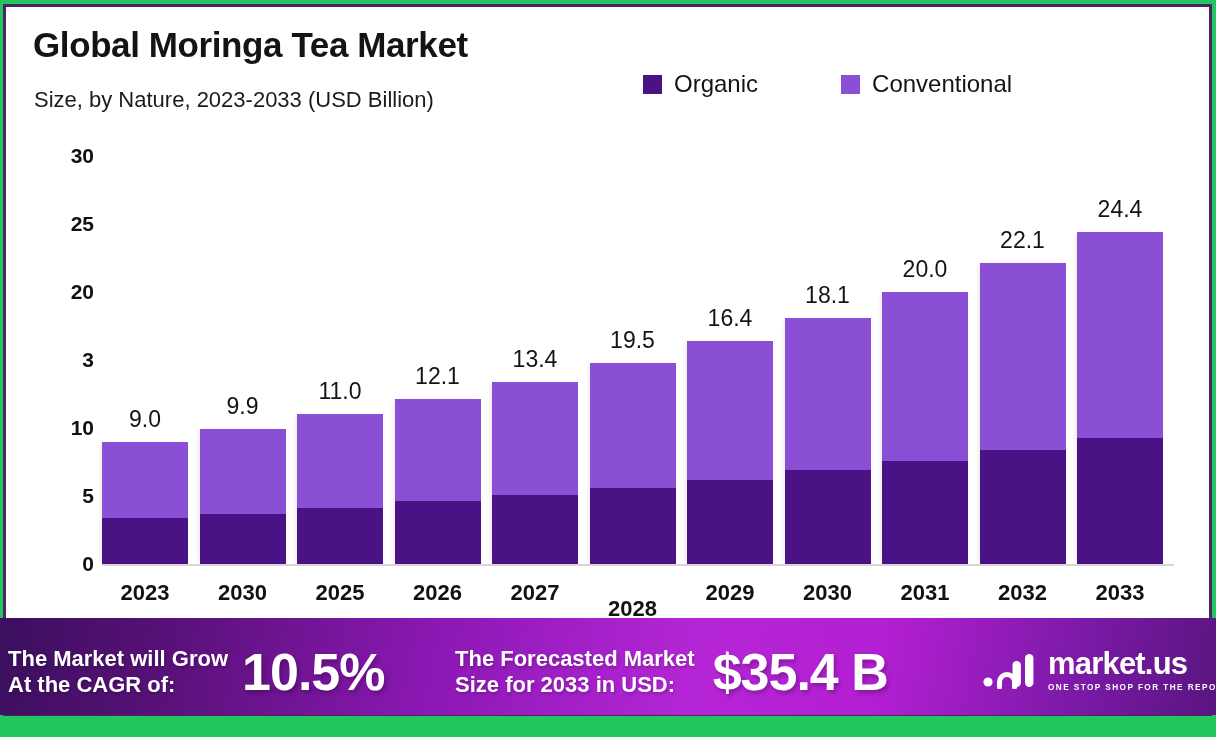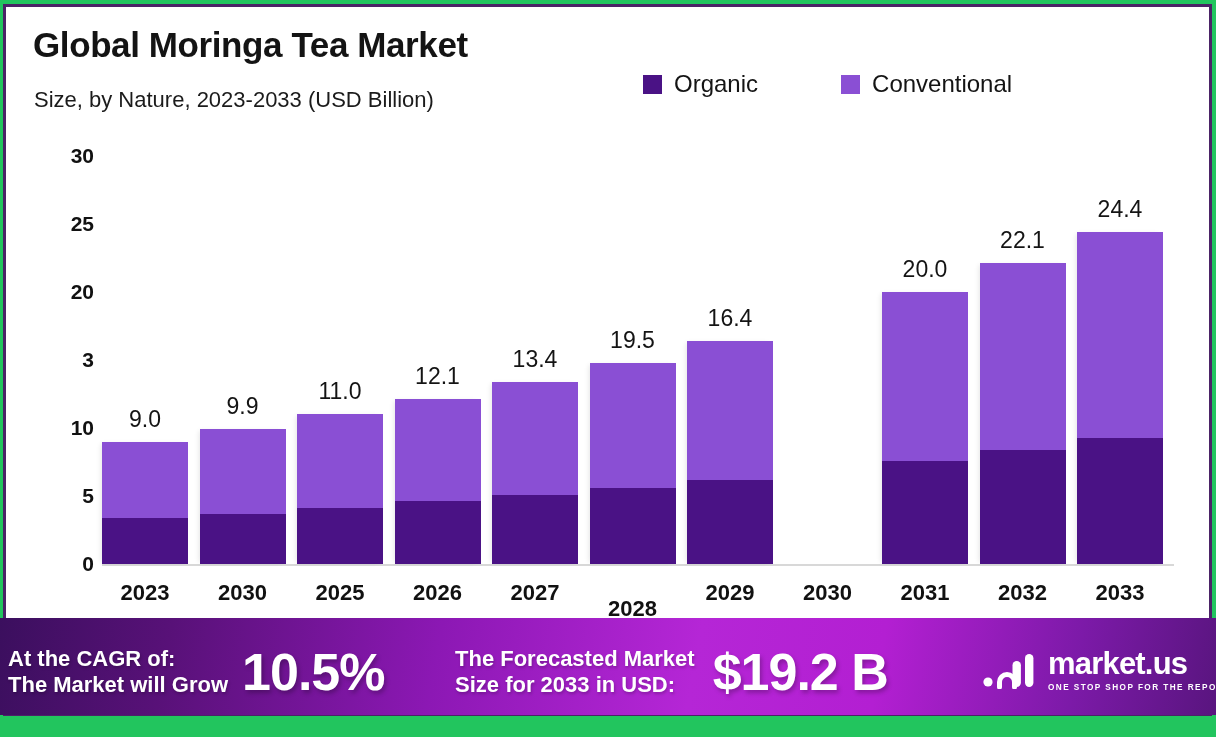--- a/index.html
+++ b/index.html
@@ -319,20 +319,27 @@
             </div>
             <div class="bar-total" style="bottom: 210.28px;">19.5</div>
           </div>
           <div class="bar-group" style="left: 585px; height: 427px;">
             <div class="bar-stack">
               <div class="seg-conventional" style="height: 138.72px; background: rgb(138, 79, 212);"></div>
               <div class="seg-organic" style="height: 84.32px; background: rgb(74, 18, 133);"></div>
             </div>
             <div class="bar-total" style="bottom: 232.04px;">16.4</div>
           </div>
+          <div class="bar-group" style="left: 682.5px; height: 427px;">
+            <div class="bar-stack">
+              <div class="seg-conventional" style="height: 152.32px; background: rgb(138, 79, 212);"></div>
+              <div class="seg-organic" style="height: 93.84px; background: rgb(74, 18, 133);"></div>
+            </div>
+            <div class="bar-total" style="bottom: 255.16px;">18.1</div>
+          </div>
           <div class="bar-group" style="left: 780px; height: 427px;">
             <div class="bar-stack">
               <div class="seg-conventional" style="height: 168.64px; background: rgb(138, 79, 212);"></div>
               <div class="seg-organic" style="height: 103.36px; background: rgb(74, 18, 133);"></div>
             </div>
             <div class="bar-total" style="bottom: 281px;">20.0</div>
           </div>
           <div class="bar-group" style="left: 877.5px; height: 427px;">
             <div class="bar-stack">
               <div class="seg-conventional" style="height: 186.32px; background: rgb(138, 79, 212);"></div>
@@ -363,32 +370,32 @@
         </div>
     </div>
 
   </div>
 
   <div class="banner">
     <div class="banner-inner">
 
       <div class="stat-block cagr-block">
         <div class="stat-caption">
+          <div>The Market will Grow</div>
           <div>At the CAGR of:</div>
-          <div>The Market will Grow</div>
         </div>
         <div class="stat-value">10.5%</div>
       </div>
 
       <div class="stat-block forecast-block">
         <div class="stat-caption">
           <div>The Forecasted Market</div>
           <div>Size for 2033 in USD:</div>
         </div>
-        <div class="stat-value">$19.2 B</div>
+        <div class="stat-value">$35.4 B</div>
       </div>
 
       <div class="logo">
         <span class="logo-mark">
           <svg viewBox="0 0 54 38" width="54" height="38" aria-hidden="true">
             <circle cx="5" cy="31" r="4.6" fill="#ffffff"></circle>
             <path d="M14 31 A10 10 0 0 1 24 21 A10 10 0 0 1 34 31 L34 36 A2.5 2.5 0 0 1 29 36 L29 31 A5 5 0 0 0 19 31 L19 36 A2.5 2.5 0 0 1 14 36 Z" fill="#ffffff"></path>
             <rect x="29.5" y="10" width="8.4" height="26" rx="4.2" fill="#ffffff"></rect>
             <rect x="42" y="3" width="8.4" height="33" rx="4.2" fill="#ffffff"></rect>
           </svg>

